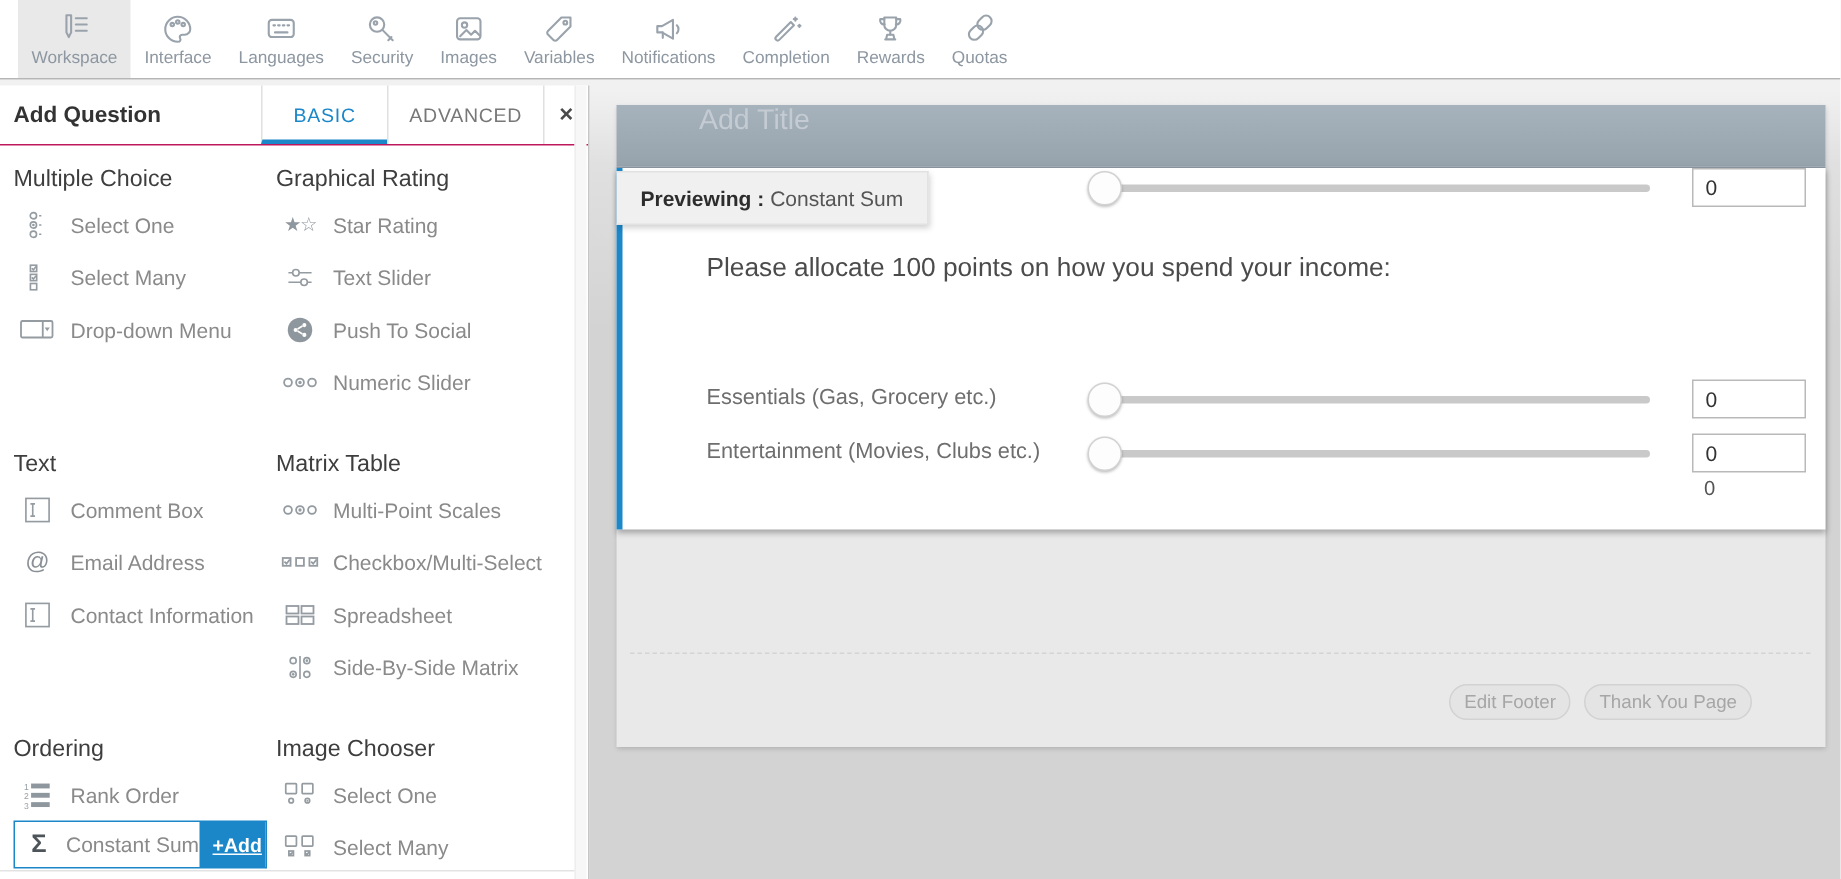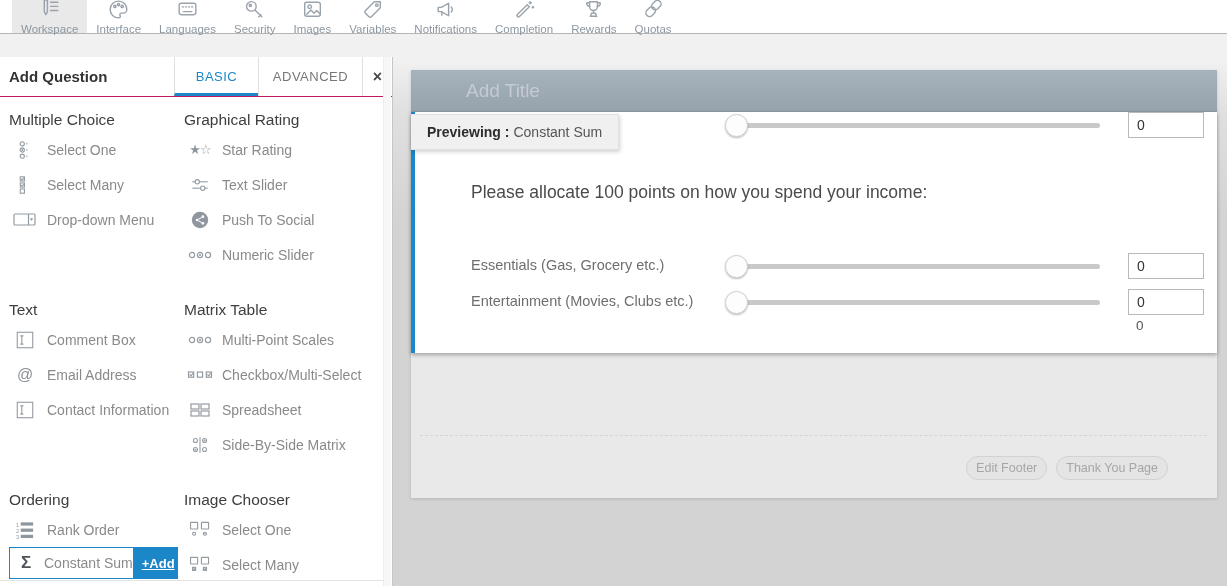--- a/index.html
+++ b/index.html
@@ -2,21 +2,21 @@
 <html><head>
 <meta charset="utf-8">
 <style>
   html,body{margin:0;padding:0;}
   body{
     width:1227px;height:586px;position:relative;overflow:hidden;
     font-family:"Liberation Sans", sans-serif;
     background:linear-gradient(180deg,#f1f1f1 0,#f1f1f1 60px,#e0e0e0 110px,#d3d3d3 220px,#d3d3d3 100%);
   }
   
-  .toolbar{position:absolute;top:0;left:0;width:1227px;height:34px;background:#fff;
+  .toolbar{position:absolute;top:0;left:0;width:1227px;height:53px;background:#fff;
     border-bottom:1px solid #b5b5b5;display:flex;align-items:stretch;padding-left:12px;box-sizing:border-box;}
   .tb-item{display:flex;flex-direction:column;align-items:center;justify-content:center;
     padding:2px 9px 3px;gap:1px;cursor:pointer;}
   .tb-item.active{background:#e9e9e9;}
   .tb-icon{width:26px;height:26px;display:flex;align-items:center;justify-content:center;}
   .tb-icon svg{width:25px;height:25px;stroke:#9aa3ac;fill:none;stroke-width:1.35;stroke-linecap:round;stroke-linejoin:round;}
   .tb-label{font-size:11.5px;color:#8d97a1;white-space:nowrap;}
   
   .sidebar{position:absolute;left:0;top:57px;width:393px;height:529px;background:#fff;
     border-right:1px solid #c6c6c6;box-sizing:border-box;}
@@ -41,28 +41,28 @@
     box-sizing:border-box;padding:0;overflow:hidden;}
   .sb-item.selected .sb-label{flex:1;margin-left:2px;}
   .add-btn{height:100%;background:#1b87c9;color:#fff;font-size:13px;font-weight:bold;
     display:flex;align-items:center;padding:0 9px;cursor:pointer;flex:none;text-decoration:underline;}
   .sb-divider{position:absolute;left:0;top:523px;width:385px;border-top:1px solid #e3e3e3;}
   .sb-scroll{position:absolute;right:1px;top:0;width:7px;height:100%;background:#f7f7f7;border-left:1px solid #eee;}
   
   .main{position:absolute;left:411px;top:70px;width:806px;height:428px;background:#e9e9e9;
     box-shadow:0 1px 3px rgba(0,0,0,.15);}
   .title-bar{height:42px;background:linear-gradient(#a6b2bc,#96a2ac);border-bottom:1px solid #8d99a3;
-    display:flex;align-items:center;padding-left:55px;font-size:19px;color:#c4cbd2;box-sizing:border-box;cursor:pointer;}
+    display:flex;padding-left:55px;font-size:19px;color:#c4cbd2;box-sizing:border-box;cursor:pointer;}
   .card{position:absolute;left:0;top:42px;width:806px;height:241px;background:#fff;
     border-left:4px solid #1c87c9;box-shadow:0 2px 4px rgba(0,0,0,.3);box-sizing:border-box;}
   .chip{position:absolute;left:0;top:44px;background:#f0f0f0;border:1px solid #e2e2e2;border-left:none;
     box-shadow:1px 2px 4px rgba(0,0,0,.18);padding:9px 16px;font-size:14px;color:#555;z-index:5;}
   .chip b{color:#2d2d2d;text-align:center;}
   .chip span{margin-left:4px;}
-  .question{position:absolute;left:56px;top:70px;font-size:17.5px;color:#4b4b4b;}
+  .question{position:absolute;left:56px;top:56px;font-size:17.5px;color:#4b4b4b;}
   .cs-row{position:absolute;left:0;width:100%;height:26px;}
   .cs-row:nth-of-type(1){top:105px;}
   .cs-row:nth-of-type(2){top:141px;}
   .cs-row:nth-of-type(3){top:177px;}
   .cs-label{position:absolute;left:56px;top:4px;font-size:14.5px;color:#6e6e6e;}
   .cs-slider{position:absolute;left:313px;top:11px;width:372px;height:5px;background:#c9c9c9;border-radius:3px;cursor:pointer;}
   .cs-handle{position:absolute;left:-3px;top:-9px;width:21px;height:21px;background:#fdfdfd;
     border:1px solid #d2d2d2;border-radius:50%;box-shadow:0 1px 2px rgba(0,0,0,.25);cursor:grab;}
   .cs-input{position:absolute;left:713px;top:0;width:66px;height:24px;border:1px solid #b9b9b9;
     font-size:14px;color:#333;padding:0 0 0 8px;background:#fff;font-family:"Liberation Sans",sans-serif;box-sizing:content-box;}

